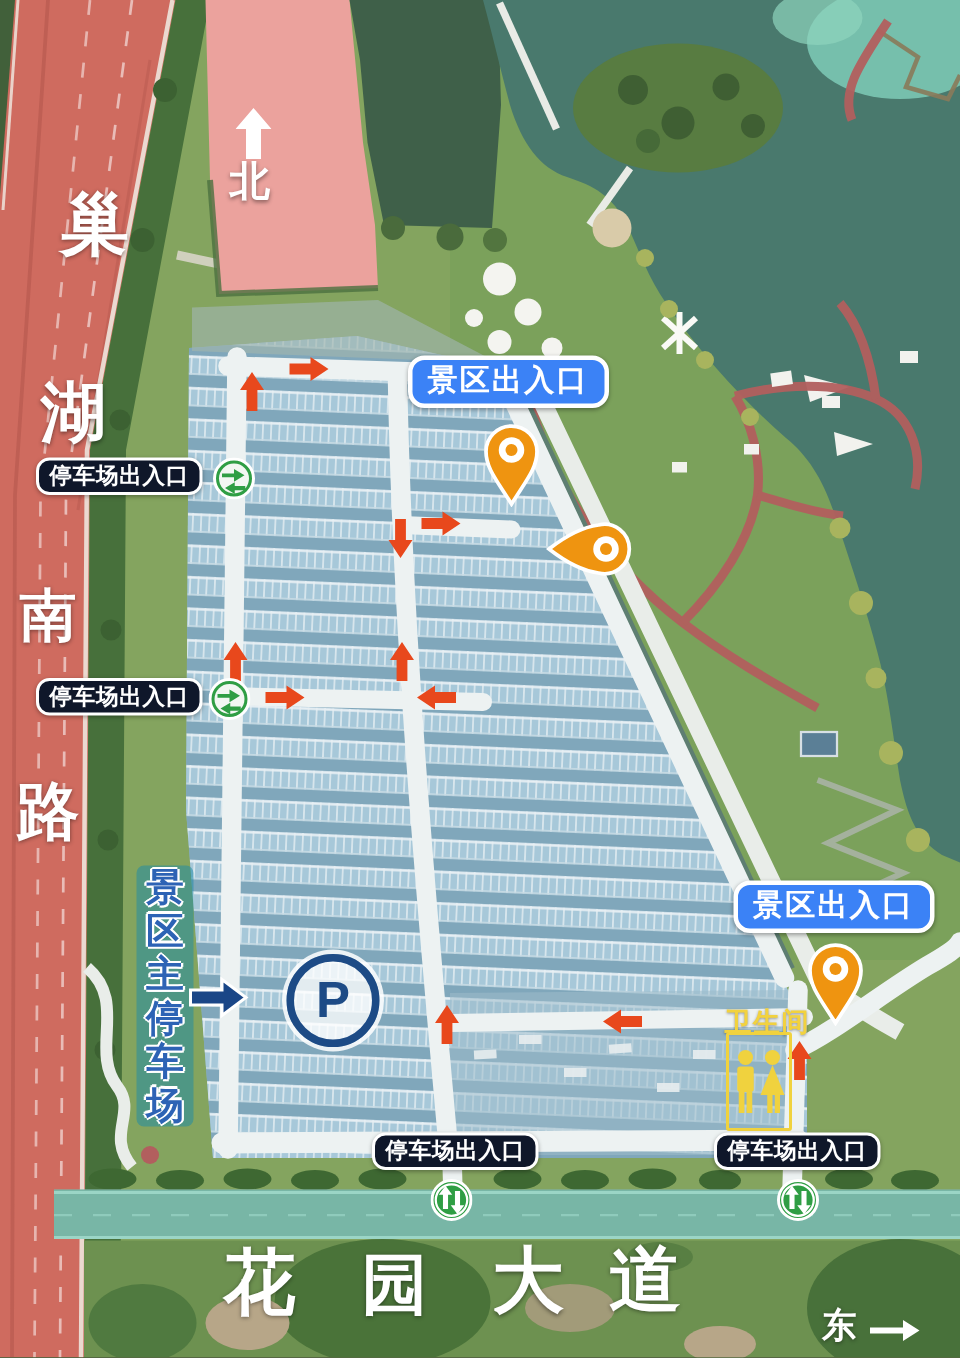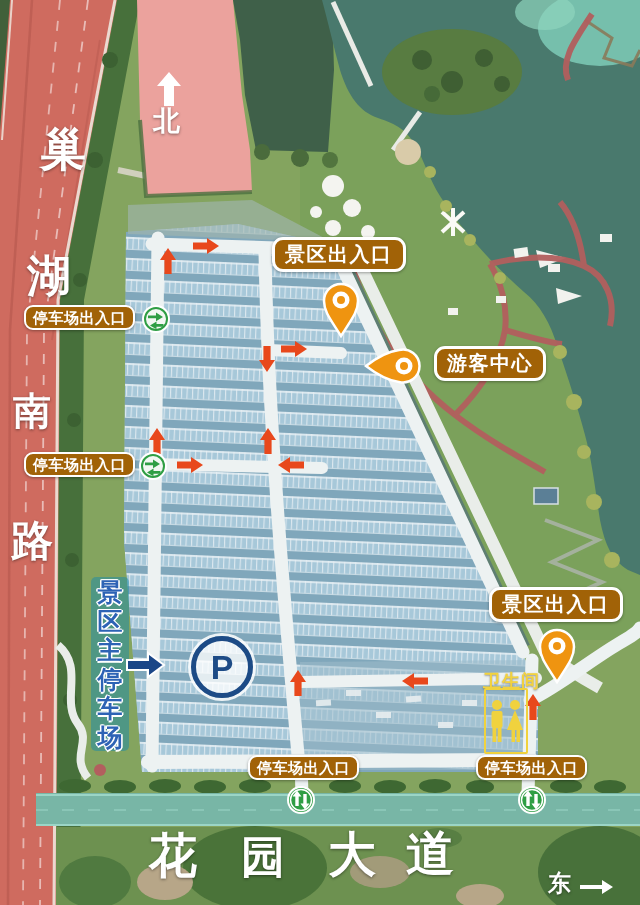--- a/index.html
+++ b/index.html
@@ -2,22 +2,22 @@
 <html><head>
 <meta charset="utf-8">
 <style>
   html,body{margin:0;padding:0;background:#222;}
   #stage{position:relative;width:640px;height:905px;overflow:hidden;
          font-family:"Liberation Sans","DejaVu Sans",sans-serif;background:#84a45f;}
   #stage svg.map{position:absolute;left:0;top:0;}
   .abs{position:absolute;}
   .pill{display:inline-flex;align-items:center;justify-content:center;font-weight:bold;color:#fff;
         white-space:nowrap;border:3px solid #fff;box-shadow:0 1px 3px rgba(0,0,0,.35);line-height:1.15;}
-  .pill.green{background:#a16207;font-size:15px;border-radius:9px;padding:2px 7px;border-width:2.5px;letter-spacing:.5px;}
-  .pill.orange{background:#a16207;font-size:20px;border-radius:11px;padding:3px 10px;letter-spacing:1.5px;}
+  .pill.green{background:#0f172a;font-size:15px;border-radius:9px;padding:2px 7px;border-width:2.5px;letter-spacing:.5px;}
+  .pill.orange{background:#3b82f6;font-size:20px;border-radius:11px;padding:3px 10px;letter-spacing:1.5px;}
   .cn-white{color:#fff;font-weight:bold;text-shadow:0 1px 3px rgba(0,0,0,.45);line-height:1;}
   .vband{background:rgba(30,140,166,.52);border-radius:5px;display:flex;flex-direction:column;
          align-items:center;justify-content:space-around;}
   .vband span{font-size:25px;font-weight:bold;color:#2d63b5;line-height:1.04;
          text-shadow:-1.5px 0 #fff,1.5px 0 #fff,0 -1.5px #fff,0 1.5px #fff,-1px -1px #fff,1px 1px #fff;}
   .p-circle{width:52px;height:52px;border:5px solid #1d4b86;border-radius:50%;
          background:rgba(255,255,255,.78);box-shadow:0 0 0 3px rgba(255,255,255,.85);
          display:flex;align-items:center;justify-content:center;
          font-size:34px;font-weight:bold;color:#1d4b86;}
   .wc-label{color:#f2d23e;font-weight:bold;font-size:18px;text-shadow:0 1px 2px rgba(0,0,0,.4);letter-spacing:1px;}
@@ -251,21 +251,20 @@
     <path d="M22,56 C12,40 5,32 5,21 A17,17 0 1 1 39,21 C39,32 32,40 22,56 Z" fill="#ef9410" stroke="#ffffff" stroke-width="2.5"></path>
     <circle cx="22" cy="20" r="8.5" fill="#ffffff"></circle>
       <circle cx="22" cy="20" r="4" fill="#ef9410"></circle>
   </svg>
 
   <svg class="abs" style="left:364px;top:344px;" width="60" height="44">
     <path d="M2,22 Q20,8 35,6 A16.5,16.5 0 1 1 35,38 Q20,36 2,22 Z" fill="#ef9410" stroke="#ffffff" stroke-width="2.5"></path>
     <circle cx="40" cy="22" r="8.5" fill="#ffffff"></circle>
       <circle cx="40" cy="22" r="4" fill="#ef9410"></circle>
   </svg>
-  <div class="abs pill orange" style="left:434px;top:346px;">游客中心</div>
 
   <div class="abs pill green" style="left:24px;top:305px;">停车场出入口</div>
   <svg class="abs" style="left:142px;top:305px;" width="28" height="28">
     <circle cx="14" cy="14" r="13" fill="#2f9e44" stroke="#ffffff" stroke-width="2"></circle>
     <circle cx="14" cy="14" r="10" fill="#f2f7f2"></circle>
     <path d="M6,10.6 H14 V7.6 L21,11.9 L14,16.2 V13.2 H6 Z" fill="#2f9e44"></path>
     <path d="M21.5,19 H14.5 V16.5 L8,20.4 L14.5,24.3 V21.8 H21.5 Z" fill="#2f9e44"></path>
   </svg>
 
   <div class="abs pill green" style="left:24px;top:452px;">停车场出入口</div>

